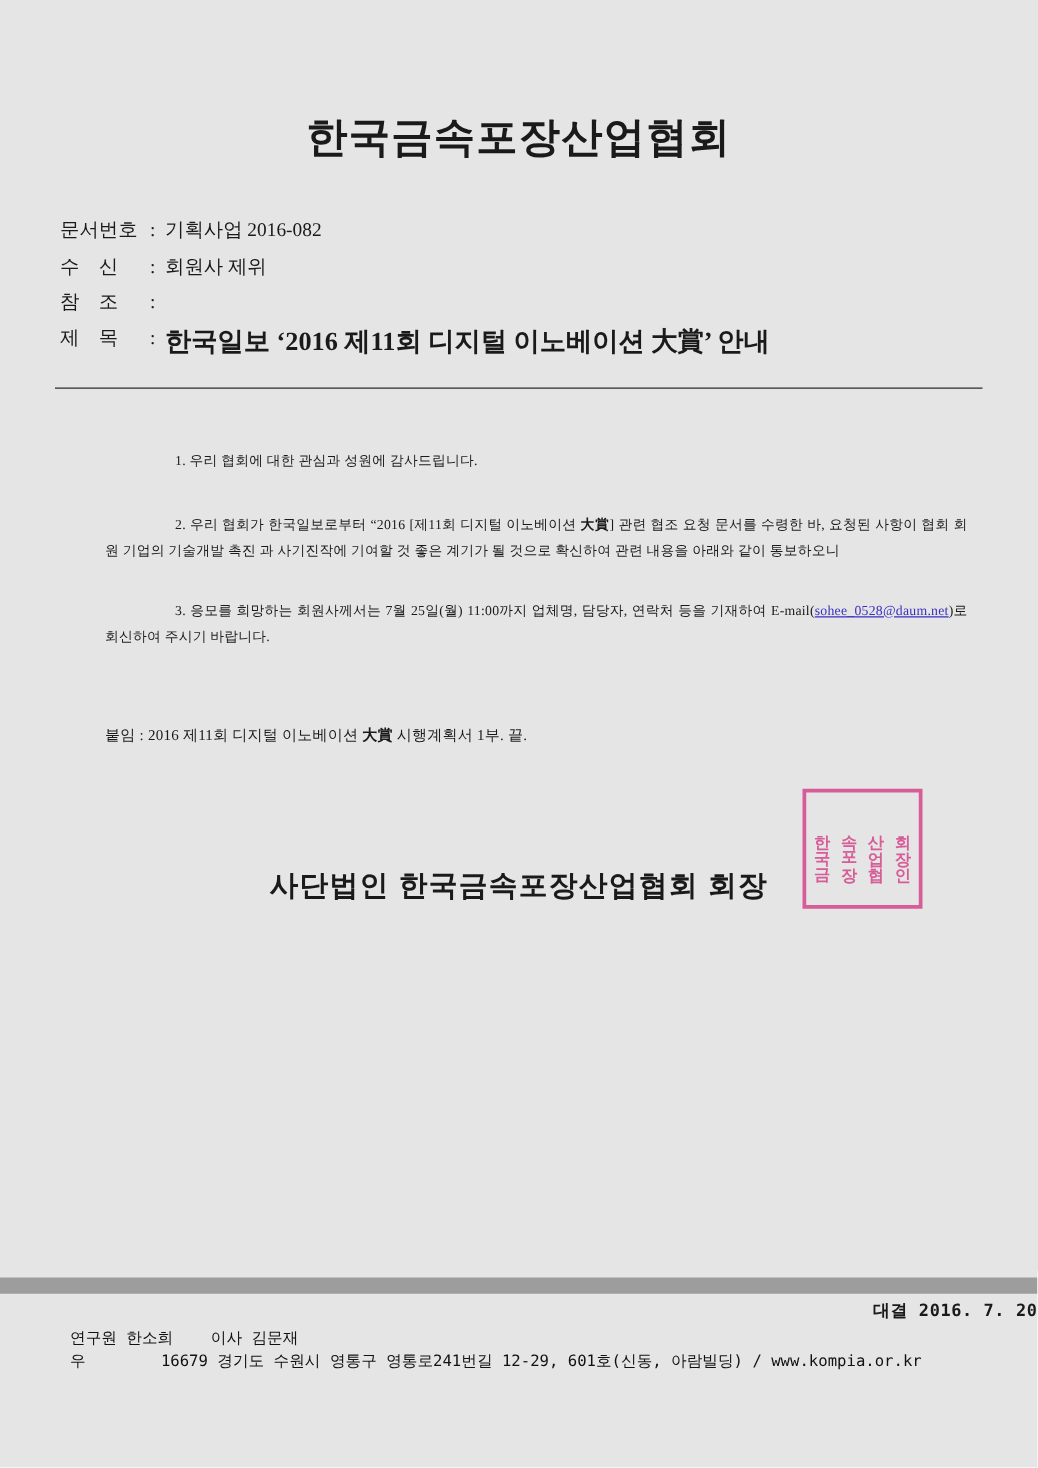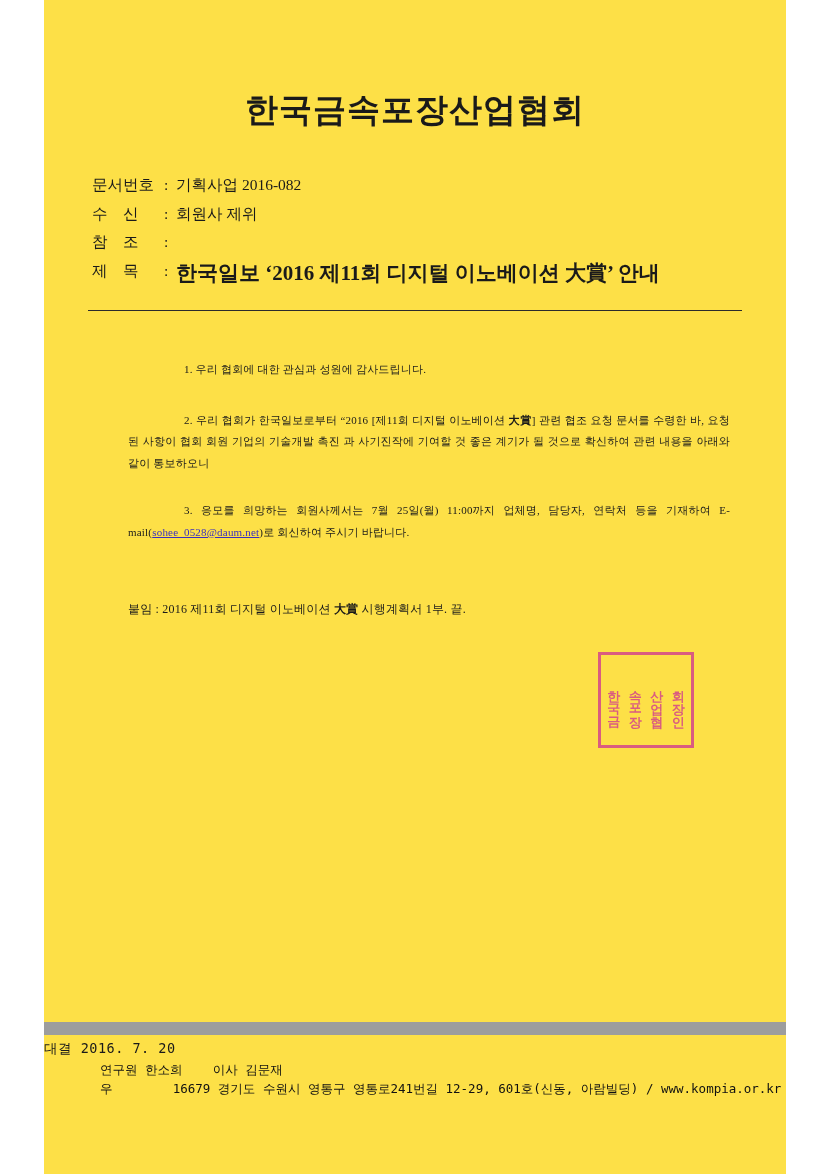--- a/index.html
+++ b/index.html
@@ -7,24 +7,24 @@
     margin: 0;
     padding: 0;
     background: #ffffff;
   }
   body {
     font-family: "Liberation Serif", "DejaVu Serif", serif;
     color: #1a1a1a;
   }
   .page {
     position: relative;
-    width: 742px;
+    width: 830px;
     height: 1174px;
     margin: 0 auto;
-    background: #fde047;
+    background: #e5e5e5;
     overflow: hidden;
   }
 
   
   .org-title {
     text-align: center;
     font-size: 33px;
     font-weight: bold;
     letter-spacing: 1px;
     margin-top: 88px;
@@ -134,24 +134,25 @@
     right: 0;
     top: 1022px;
     height: 13px;
     background: #9d9d9d;
   }
   .approval {
     position: absolute;
     left: 0;
     right: 0;
     top: 1040px;
-    text-align: left;
+    text-align: right;
     font-size: 13.5px;
     font-family: "DejaVu Sans Mono", "Liberation Mono", monospace;
     letter-spacing: 0.5px;
+    font-weight: bold;
   }
   .footer {
     position: absolute;
     left: 56px;
     top: 1060px;
     font-size: 12.5px;
     font-family: "DejaVu Sans Mono", "Liberation Mono", monospace;
     line-height: 1.55;
     letter-spacing: 0px;
     color: #111;
@@ -194,20 +195,21 @@
     <p class="para p1">1. 우리 협회에 대한 관심과 성원에 감사드립니다.</p>
 
     <p class="para"><span>2. 우리 협회가 한국일보로부터 “2016 [제11회 디지털 이노베이션 </span><span class="bold">大賞</span><span>] 관련 협조 요청 문서를 수령한 바, 요청된 사항이 협회 회원 기업의 기술개발 촉진 과 사기진작에 기여할 것 좋은 계기가 될 것으로 확신하여 관련 내용을 아래와 같이 통보하오니</span></p>
 
     <p class="para"><span>3. 응모를 희망하는 회원사께서는 7월 25일(월) 11:00까지 업체명, 담당자, 연락처 등을 기재하여 E-mail(</span><a class="link" href="#">sohee_0528@daum.net</a><span>)로 회신하여 주시기 바랍니다.</span></p>
   </div>
 
   <div class="attach"><span>붙임 : 2016 제11회 디지털 이노베이션 </span><span class="bold">大賞</span><span> 시행계획서 1부.  끝.</span></div>
 
   <div class="signature">
+    <span>사단법인 한국금속포장산업협회 회장</span>
     <div class="stamp">
       <span>한국금</span>
       <span>속포장</span>
       <span>산업협</span>
       <span>회장인</span>
     </div>
   </div>
 
   <div class="footer-band"></div>
 

